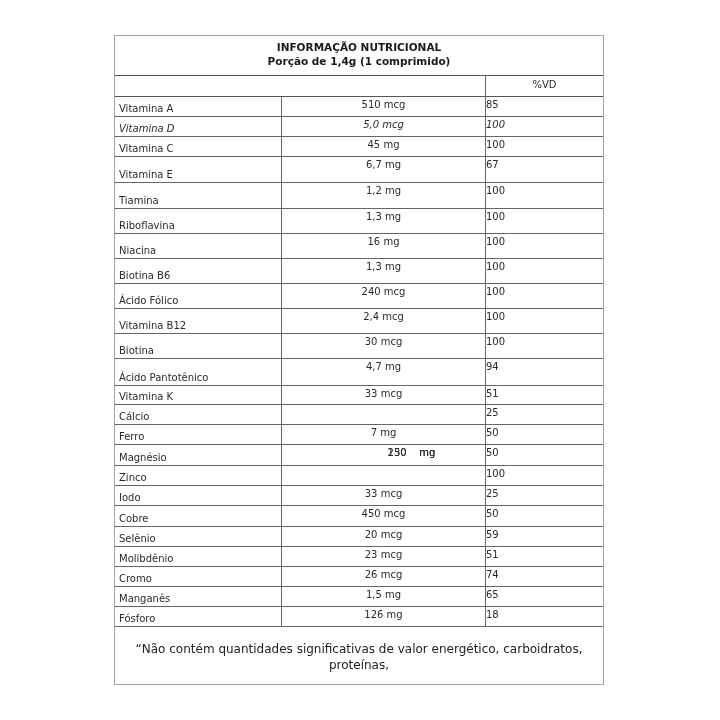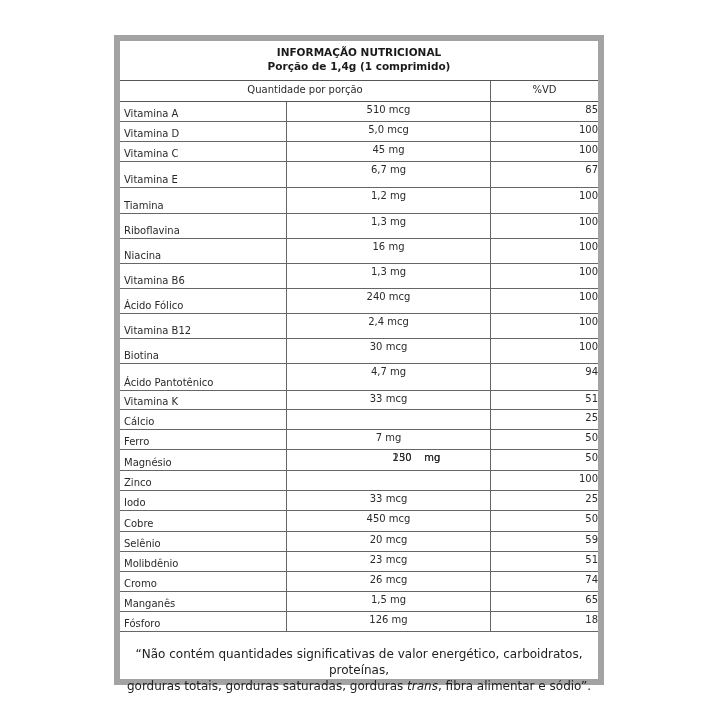--- a/index.html
+++ b/index.html
@@ -1,54 +1,53 @@
 <!DOCTYPE html>
 <html><head>
 <meta charset="utf-8">
 <style>
   html, body { margin:0; padding:0; background:#ffffff; }
   body { width:720px; height:720px; position:relative; overflow:hidden;
          font-family:"DejaVu Sans", sans-serif; color:#2a2a2a; }
   .table { position:absolute; left:114px; top:35px; width:490px; height:650px;
-           border:6px solid #a3a3a3; box-sizing:border-box; }
+           border:1px solid #a3a3a3; box-sizing:border-box; }
   .title-block { position:absolute; left:0; top:0; width:100%; height:40px;
                  border-bottom:1px solid #555; text-align:center; font-weight:bold;
                  font-size:10.5px; line-height:14px; padding-top:4px; box-sizing:border-box; color:#1a1a1a; }
   .colhead { position:absolute; left:0; top:40px; width:100%; height:21px;
              border-bottom:1px solid #555; font-size:10px; box-sizing:border-box; }
   .colhead .q { position:absolute; left:0; width:370px; top:3px; text-align:center; }
   .colhead .v { position:absolute; left:371px; right:0; top:3px; text-align:center; }
   .vline { position:absolute; width:1px; background:#666; }
   .row { position:absolute; left:0; width:100%; border-bottom:1px solid #666;
          box-sizing:border-box; font-size:10px; }
   .row .name { position:absolute; left:4px; bottom:2px; }
   .row .amt { position:absolute; left:167px; width:203px; top:2px; text-align:center; }
-  .row .vd { position:absolute; left:371px; right:0; top:2px; text-align:right; }
+  .row .vd { position:absolute; left:371px; right:0; top:2px; text-align:left; }
   .note { position:absolute; left:0; top:591px; width:100%; text-align:center;
           font-size:12px; line-height:16px; padding-top:2px; color:#222;margin-top:12px; }
 </style>
 </head>
 <body>
 
 <div class="table">
   <div class="title-block">
     <div>INFORMAÇÃO NUTRICIONAL</div>
     <div>Porção de 1,4g (1 comprimido)</div>
   </div>
   <div class="colhead">
-    <span class="q">Quantidade por porção</span>
     <span class="v">%VD</span>
   </div>
   <div id="rows">
       <div class="row" style="top: 61px; height: 20px;">
         <span class="name">Vitamina A</span>
         <span class="amt" style="white-space: pre;">510 mcg</span>
         <span class="vd">85</span>
       </div>
-      <div class="row" style="top: 81px; height: 20px;">
+      <div class="row" style="top: 81px; height: 20px; font-style: italic;">
         <span class="name">Vitamina D</span>
         <span class="amt" style="white-space: pre;">5,0 mcg</span>
         <span class="vd">100</span>
       </div>
       <div class="row" style="top: 101px; height: 20px;">
         <span class="name">Vitamina C</span>
         <span class="amt" style="white-space: pre;">45 mg</span>
         <span class="vd">100</span>
       </div>
       <div class="row" style="top: 121px; height: 26px;">
@@ -65,21 +64,21 @@
         <span class="name">Riboflavina</span>
         <span class="amt" style="white-space: pre;">1,3 mg</span>
         <span class="vd">100</span>
       </div>
       <div class="row" style="top: 198px; height: 25px;">
         <span class="name">Niacina</span>
         <span class="amt" style="white-space: pre;">16 mg</span>
         <span class="vd">100</span>
       </div>
       <div class="row" style="top: 223px; height: 25px;">
-        <span class="name">Vitamina B6</span>
+        <span class="name">Biotina B6</span>
         <span class="amt" style="white-space: pre;">1,3 mg</span>
         <span class="vd">100</span>
       </div>
       <div class="row" style="top: 248px; height: 25px;">
         <span class="name">Ácido Fólico</span>
         <span class="amt" style="white-space: pre;">240 mcg</span>
         <span class="vd">100</span>
       </div>
       <div class="row" style="top: 273px; height: 25px;">
         <span class="name">Vitamina B12</span>
@@ -151,17 +150,16 @@
         <span class="vd">65</span>
       </div>
       <div class="row" style="top: 571px; height: 20px; text-decoration: underline;">
         <span class="name">Fósforo</span>
         <span class="amt" style="white-space: pre;">126 mg</span>
         <span class="vd">18</span>
       </div>
     </div>
   <div class="note">
     <div>“Não contém quantidades significativas de valor energético, carboidratos, proteínas,</div>
-    <div><span>gorduras totais, gorduras saturadas, gorduras </span><i>trans</i><span>, fibra alimentar e sódio”.</span></div>
   </div>
 <div class="vline" style="left: 166px; top: 61px; height: 530px;"></div>
     <div class="vline" style="left: 370px; top: 40px; height: 551px;"></div>
   </div>
 
 </body></html>

